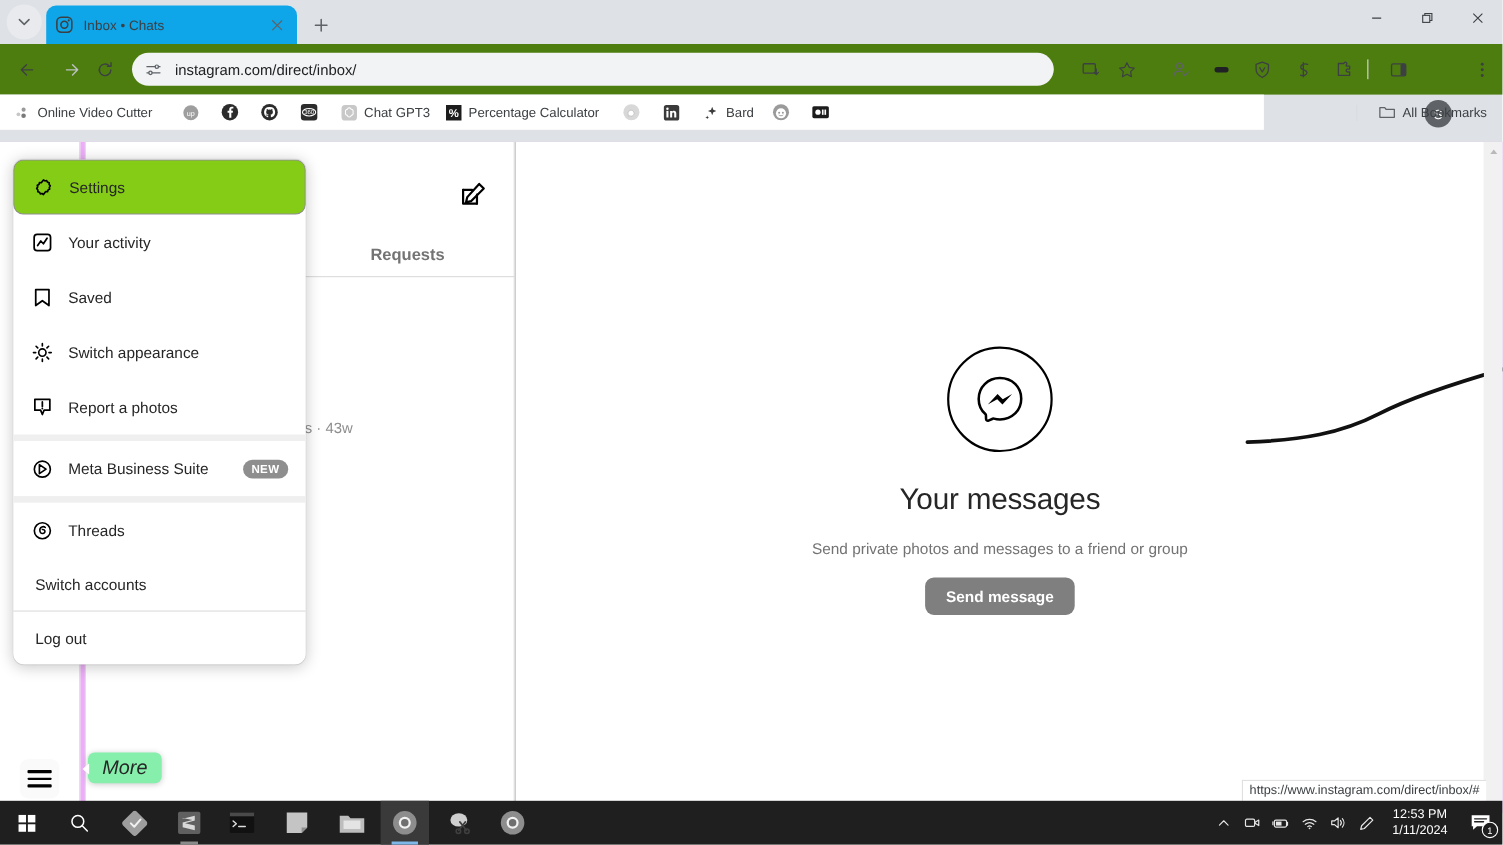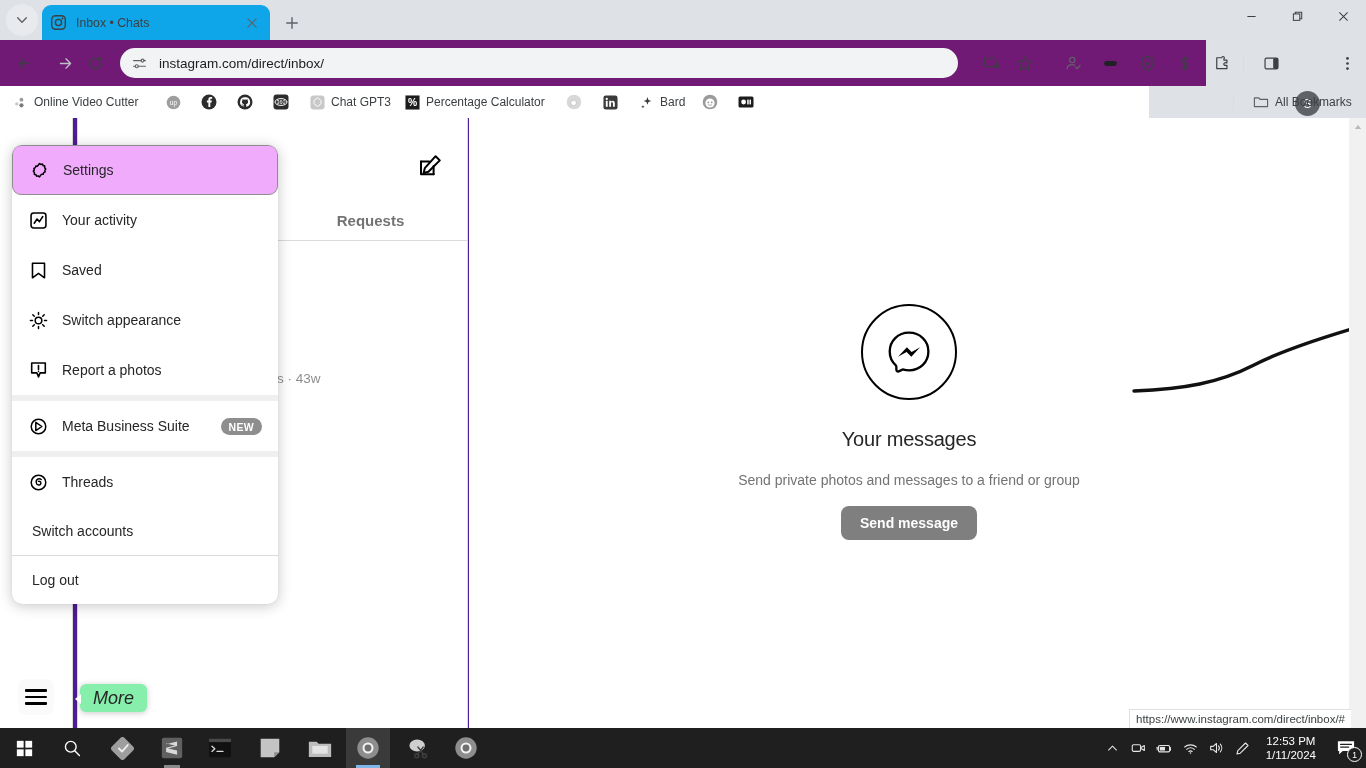--- a/index.html
+++ b/index.html
@@ -36,21 +36,21 @@
     position:absolute; left:278px; top:9px; width:28px; height:28px;
     display:flex; align-items:center; justify-content:center; border-radius:14px;
   }
   .new-tab svg { width:14px; height:14px; }
 
   .wincontrols { position:absolute; right:0; top:0; width:138px; height:32px; display:flex; }
   .wincontrols > div { width:46px; height:32px; display:flex; align-items:center; justify-content:center; }
   .wincontrols svg { width:11px; height:11px; }
 
   
-  .toolbar { position:absolute; left:0; top:40px; width:1206px; height:46px; background:#701a75; }
+  .toolbar { position:absolute; left:0; top:40px; width:1366px; height:46px; background:#4d7c0f; }
   .nav-btn { position:absolute; top:8px; width:30px; height:30px; display:flex; align-items:center; justify-content:center; border-radius:15px; }
   .nav-btn svg { width:17px; height:17px; }
   .nav-back { left:9px; }
   .nav-fwd { left:50px; }
   .nav-reload { left:80px; }
   .omnibox {
     position:absolute; left:120px; top:8px; width:838px; height:30px;
     background:#f1f3f4; border-radius:15px; display:flex; align-items:center; padding:0 10px;
   }
   .omni-icon { width:19px; height:19px; flex:0 0 19px; margin-right:10px; display:flex; align-items:center; justify-content:center; }
@@ -66,21 +66,21 @@
 
   
   .bookmarks { position:absolute; left:0; top:86px; width:1149px; height:32px; background:#ffffff; }
   .bm { position:absolute; top:4px; height:24px; display:flex; align-items:center; padding:0 6px; border-radius:4px; }
   .bm-ico { width:16px; height:16px; flex:0 0 16px; display:flex; align-items:center; justify-content:center; }
   .bm-label { font-size:12px; color:#3c4043; margin-left:6px; white-space:nowrap; }
   .bm-sep { position:absolute; top:9px; left:1233px; width:1px; height:15px; background:#dadce0; }
   .allbm { position:absolute; left:1248px; top:4px; height:24px; display:flex; align-items:center; padding:0 5px; }
 
   
-  .viewport { position:absolute; left:0; top:118px; width:1366px; height:610px; background:#4c1d95; overflow:hidden; }
+  .viewport { position:absolute; left:0; top:129px; width:1366px; height:610px; background:#f0abfc; overflow:hidden; }
 
   
   .ig-rail { position:absolute; left:0; top:0; width:73px; height:610px; background:#fff; border-right:1px solid #dbdbdb; }
   .ig-divider2 { position:absolute; left:77px; top:0; width:1px; height:610px; background:#dbdbdb; }
   .hamburger {
     position:absolute; left:18px; top:561px; width:36px; height:36px;
     border-radius:8px; background:#fafafa;
     display:flex; flex-direction:column; align-items:center; justify-content:center; gap:4px;
   }
   .hamburger span { display:block; width:22px; height:2.5px; background:#000; border-radius:1px; }
@@ -117,21 +117,21 @@
   .sb-inner { position:absolute; left:450px; top:123px; width:17px; height:487px; background:#f1f1f1; border-left:1px solid #e4e4e4;}
   .sb-arrow { position:absolute; left:0; width:17px; height:17px; display:flex; align-items:center; justify-content:center; }
 
   
   .ig-thread { position:absolute; left:469px; top:0; width:880px; height:610px; background:#ffffff; }
   .empty-wrap { position:absolute; left:0; top:186px; width:880px; text-align:center; }
   .mess-circle {
     width:96px; height:96px; border-radius:48px; border:2px solid #000;
     margin:0 auto 28px auto; display:flex; align-items:center; justify-content:center;
   }
-  .empty-title { font-size:20px; color:#262626; font-weight:400; letter-spacing:-0.2px; }
+  .empty-title { font-size:27px; color:#262626; font-weight:400; letter-spacing:-0.2px; }
   .empty-sub { font-size:14px; color:#737373; margin-top:21px; }
   .send-btn {
     display:inline-block; margin-top:18px; background:#7f7f7f; color:#fff;
     font-size:14px; font-weight:700; padding:9px 19px; border-radius:8px; border:none;
   }
   .scribble { position:absolute; left:655px; top:145px; width:500px; height:130px; pointer-events:none; }
 
   
   .sb-outer { position:absolute; left:1349px; top:0; width:17px; height:610px; background:#f1f1f1; }
 
@@ -143,21 +143,21 @@
   }
 
   
   .ig-menu {
     position:absolute; left:12px; top:145px; width:266px;
     background:#ffffff; border-radius:10px;
     box-shadow:0 2px 14px rgba(0,0,0,0.22), 0 0 1px rgba(0,0,0,0.18);
     overflow:hidden; z-index:50;
   }
   .mi { display:flex; align-items:center; height:50px; padding:0 16px; position:relative; }
-  .mi.focused { background:#f0abfc; border:1.5px solid #8e8e8e; border-radius:9px; height:50px; }
+  .mi.focused { background:#84cc16; border:1.5px solid #8e8e8e; border-radius:9px; height:50px; }
   .mi-ico { width:20px; height:20px; flex:0 0 20px; display:flex; align-items:center; justify-content:center; margin-right:14px; }
   .mi-label { font-size:14px; color:#262626; }
   .mi-plain { display:flex; align-items:center; height:48px; padding:0 20px; }
   .mi-plain .mi-label { font-size:14px; }
   .mi-sep { height:1px; background:#dbdbdb; margin:0; }
   .mi-sep-thick { height:6px; background:#efefef; }
   .badge-new {
     position:absolute; right:16px; top:17px;
     background:#8e8e8e; color:#fff; font-size:10.5px; font-weight:700;
     padding:2.5px 8px; border-radius:9px; letter-spacing:0.3px;

